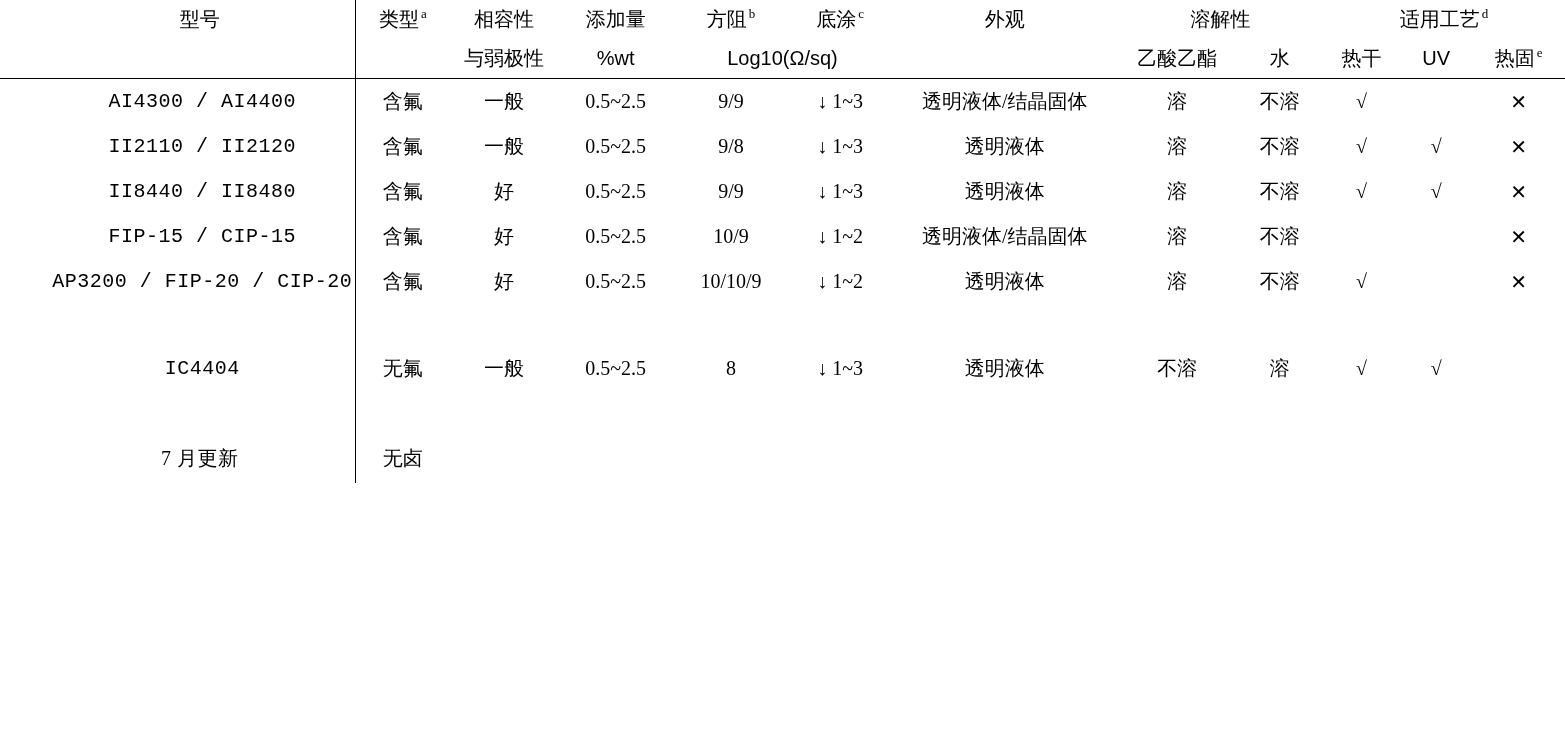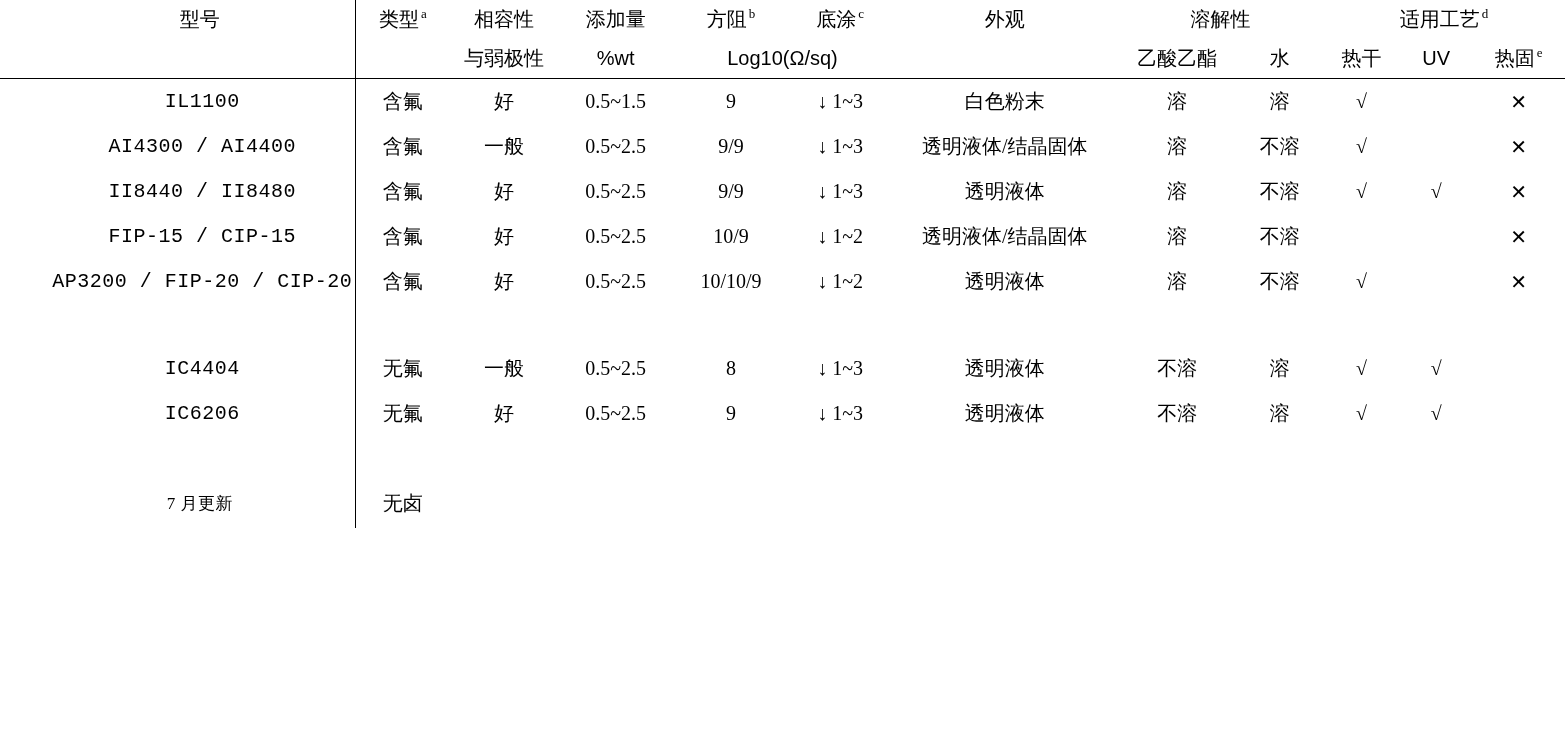--- a/index.html
+++ b/index.html
@@ -102,21 +102,21 @@
   }
   .mark {
     font-size: 19px;
   }
   .footer-row td {
     height: 50px;
     font-size: 19px;
   }
   .footer-row td.model-cell {
     font-family: "Liberation Serif", serif;
-    font-size: 17px;
+    font-size: 20px;
     padding-left: 45px !important;
   }
   .arrow { font-size: 18px; }
 </style>
 </head>
 <body>
 
 <div class="sheet">
   <table class="spec">
     <colgroup>
@@ -160,45 +160,45 @@
       <td class="hdr-sub-small"><span>UV</span></td>
       <td class="hdr-sub"><span>热固</span><span class="sup">e</span></td>
     </tr>
 
     <tr class="sep-top">
       <td class="vrule"></td>
       <td colspan="11"></td>
     </tr>
 
     <tr class="data-row">
-      <td class="model-cell vrule">IL1100</td>
-      <td>含氟</td>
-      <td>好</td>
-      <td>0.5~1.5</td>
-      <td>9</td>
-      <td class="arrow">↓ 1~3</td>
-      <td>白色粉末</td>
-      <td>溶</td>
-      <td>溶</td>
-      <td class="mark">√</td>
-      <td class="mark"></td>
-      <td class="mark">✕</td>
-    </tr>
-    <tr class="data-row">
       <td class="model-cell vrule">AI4300 / AI4400</td>
       <td>含氟</td>
       <td>一般</td>
       <td>0.5~2.5</td>
       <td>9/9</td>
       <td class="arrow">↓ 1~3</td>
       <td>透明液体/结晶固体</td>
       <td>溶</td>
       <td>不溶</td>
       <td class="mark">√</td>
       <td class="mark"></td>
+      <td class="mark">✕</td>
+    </tr>
+    <tr class="data-row">
+      <td class="model-cell vrule">II2110 / II2120</td>
+      <td>含氟</td>
+      <td>一般</td>
+      <td>0.5~2.5</td>
+      <td>9/8</td>
+      <td class="arrow">↓ 1~3</td>
+      <td>透明液体</td>
+      <td>溶</td>
+      <td>不溶</td>
+      <td class="mark">√</td>
+      <td class="mark">√</td>
       <td class="mark">✕</td>
     </tr>
     <tr class="data-row">
       <td class="model-cell vrule">II8440 / II8480</td>
       <td>含氟</td>
       <td>好</td>
       <td>0.5~2.5</td>
       <td>9/9</td>
       <td class="arrow">↓ 1~3</td>
       <td>透明液体</td>
@@ -241,34 +241,20 @@
       <td class="vrule"></td>
       <td colspan="11"></td>
     </tr>
 
     <tr class="data-row">
       <td class="model-cell vrule">IC4404</td>
       <td>无氟</td>
       <td>一般</td>
       <td>0.5~2.5</td>
       <td>8</td>
-      <td class="arrow">↓ 1~3</td>
-      <td>透明液体</td>
-      <td>不溶</td>
-      <td>溶</td>
-      <td class="mark">√</td>
-      <td class="mark">√</td>
-      <td class="mark"></td>
-    </tr>
-    <tr class="data-row">
-      <td class="model-cell vrule">IC6206</td>
-      <td>无氟</td>
-      <td>好</td>
-      <td>0.5~2.5</td>
-      <td>9</td>
       <td class="arrow">↓ 1~3</td>
       <td>透明液体</td>
       <td>不溶</td>
       <td>溶</td>
       <td class="mark">√</td>
       <td class="mark">√</td>
       <td class="mark"></td>
     </tr>
 
     <tr class="gap-row">

